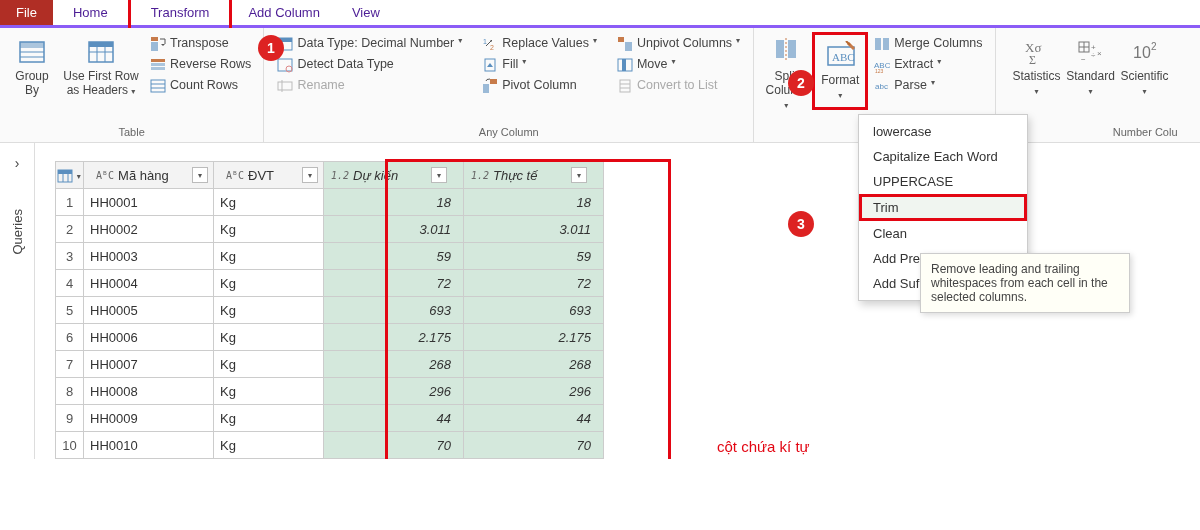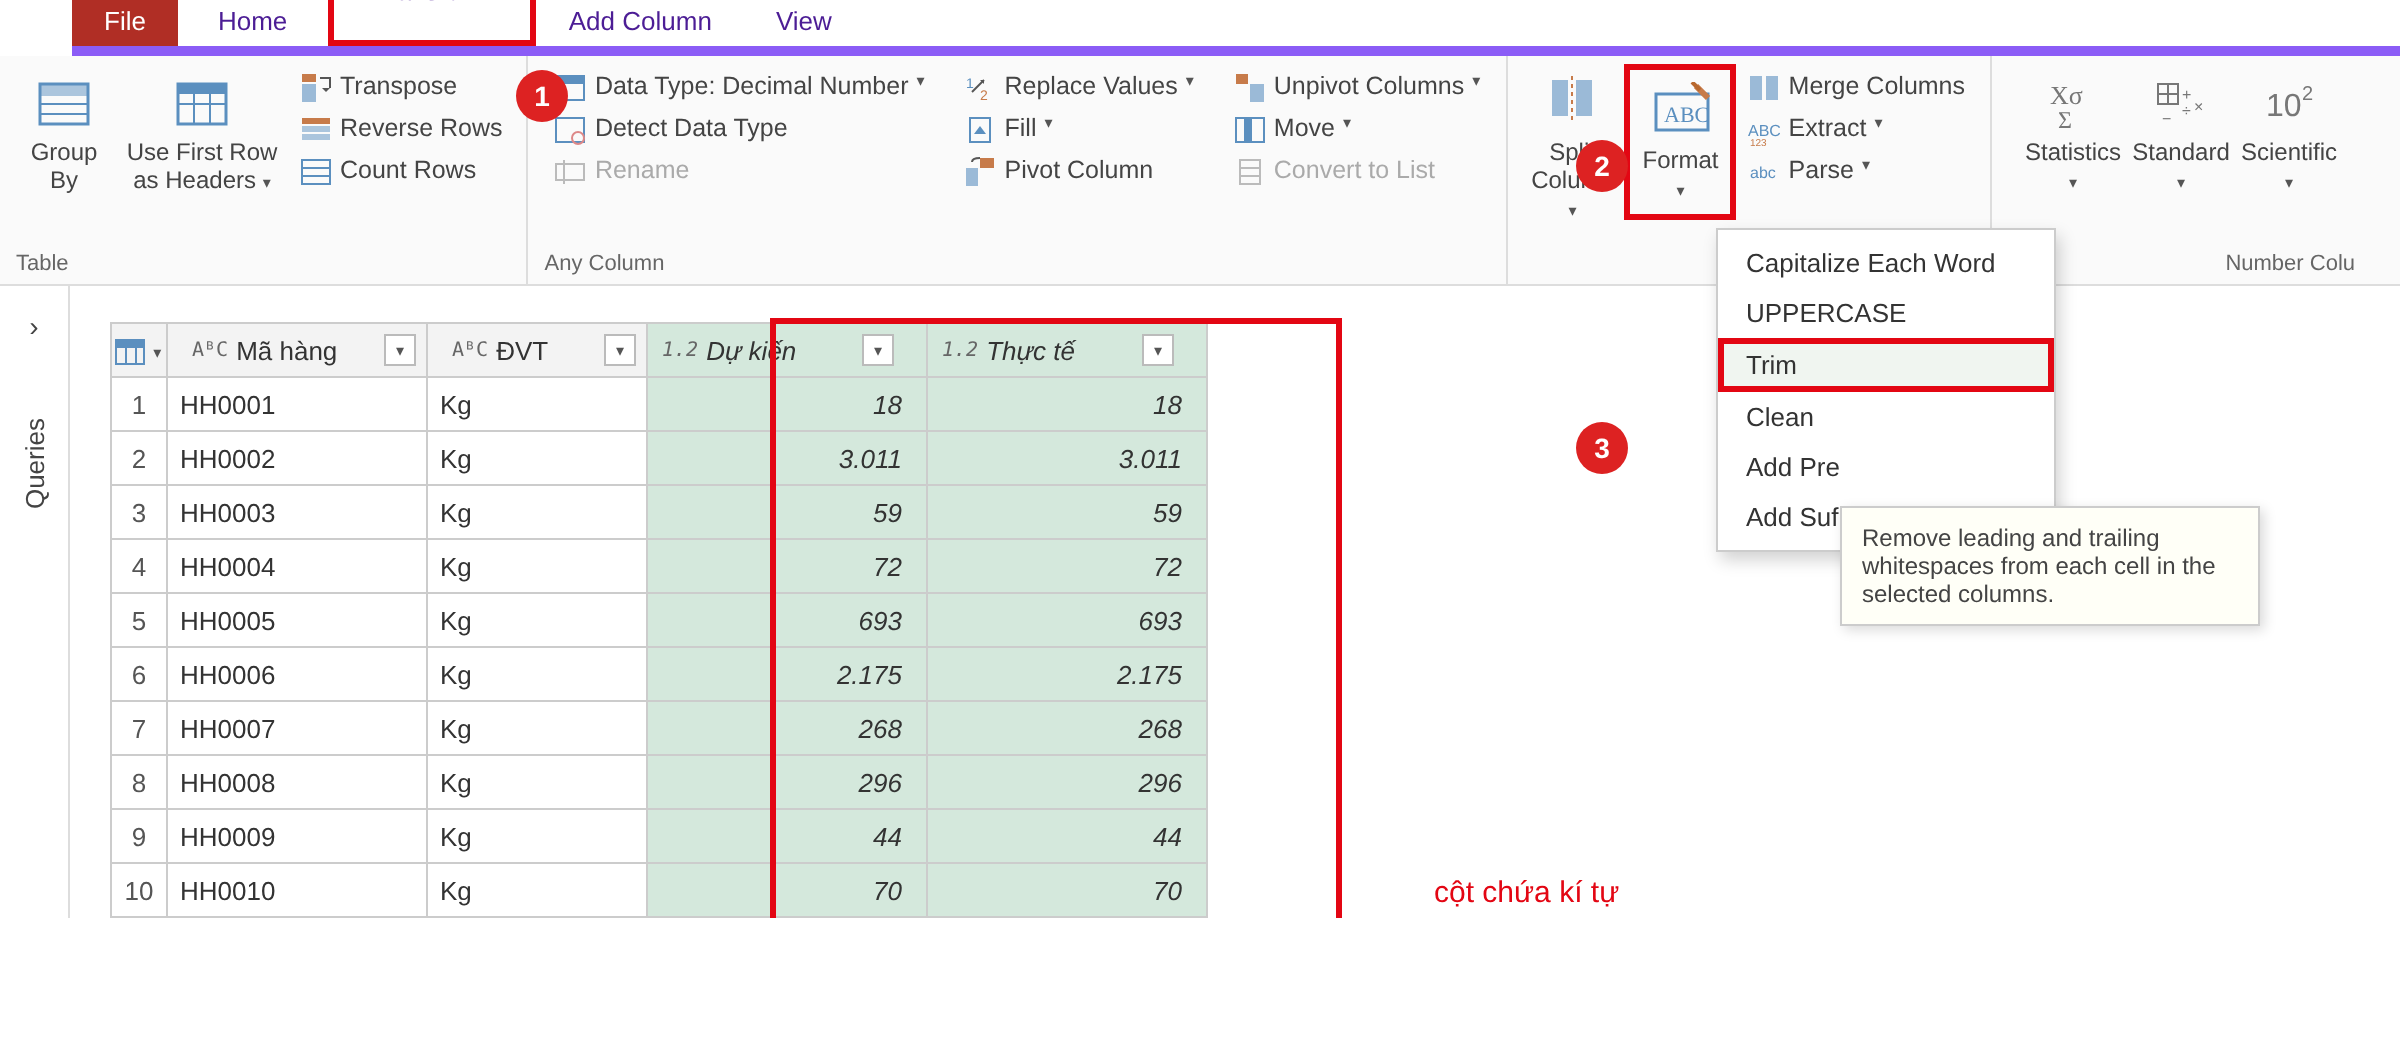--- a/index.html
+++ b/index.html
@@ -1,28 +1,28 @@
 <!DOCTYPE html>
 <html><head>
 <meta charset="utf-8">
 <style>
   * { box-sizing: border-box; }
   body { margin: 0; font-family: "Segoe UI", sans-serif; font-size: 13px; background: #fff; color: #333; width: 1200px; }
   
   
-  .tabrow { display: flex; align-items: flex-end; height: 28px; border-bottom: 5px solid #8b5cf6; margin-left: 36px; }
+  .tabrow { display: flex; align-items: center; height: 28px; border-bottom: 3px solid #8b5cf6; }
   .tab { padding: 5px 16px; cursor: pointer; color: #4c1d95; }
   .tab.file { background: #b02e25; color: #fff; font-weight: 400; }
   .tab.home { padding: 5px 20px; }
   .tab.transform { border: 3px solid #e30613; padding: 17px 20px; position: relative; }
   
   
   .ribbon { display: flex; background: #fafafa; border-bottom: 1px solid #ddd; height: 115px; position: relative; }
   .group { border-right: 1px solid #ddd; display: flex; flex-direction: column; align-items: center; padding: 4px 8px 0 8px; position: relative; }
-  .group-label { font-size: 11px; color: #666; margin-top: auto; padding: 4px 0; text-align: left; width: 100%; }
+  .group-label { font-size: 11px; color: #666; margin-top: auto; padding: 4px 0; text-align: center; width: 100%; }
   .group-body { flex: 1; display: flex; align-items: flex-start; gap: 6px; }
   
   .bigbtn { display: flex; flex-direction: column; align-items: center; justify-content: center; width: 48px; text-align: center; padding: 4px 2px; cursor: pointer; }
   .bigbtn .ico { width: 32px; height: 32px; display: flex; align-items: center; justify-content: center; }
   .bigbtn .lbl { font-size: 12px; color: #444; line-height: 1.15; margin-top: 2px; }
   .arrow-down { font-size: 8px; color: #555; }
   
   .stackbtns { display: flex; flex-direction: column; gap: 1px; padding-top: 2px; }
   .smallbtn { display: flex; align-items: flex-start; gap: 4px; padding: 2px 4px; cursor: pointer; font-size: 12.5px; color: #444; white-space: nowrap; }
   .smallbtn .mico { width: 16px; height: 16px; display: inline-flex; align-items: center; justify-content: center; }
@@ -355,20 +355,21 @@
         </div>
         <div class="lbl"><span>Scientific</span><br><span class="arrow-down">▾</span></div>
       </div>
     </div>
     <div class="group-label" style="text-align:right">Number Colu</div>
   </div>
 
 </div>
 
 <div class="dropdown">
+  <div class="item">lowercase</div>
   <div class="item">Capitalize Each Word</div>
   <div class="item">UPPERCASE</div>
   <div class="item trim">Trim</div>
   <div class="item">Clean</div>
   <div class="item">Add Pre</div>
   <div class="item">Add Suf</div>
 </div>
 <div class="tooltip">Remove leading and trailing whitespaces from each cell in the selected columns.</div>
 
 <div class="main">

